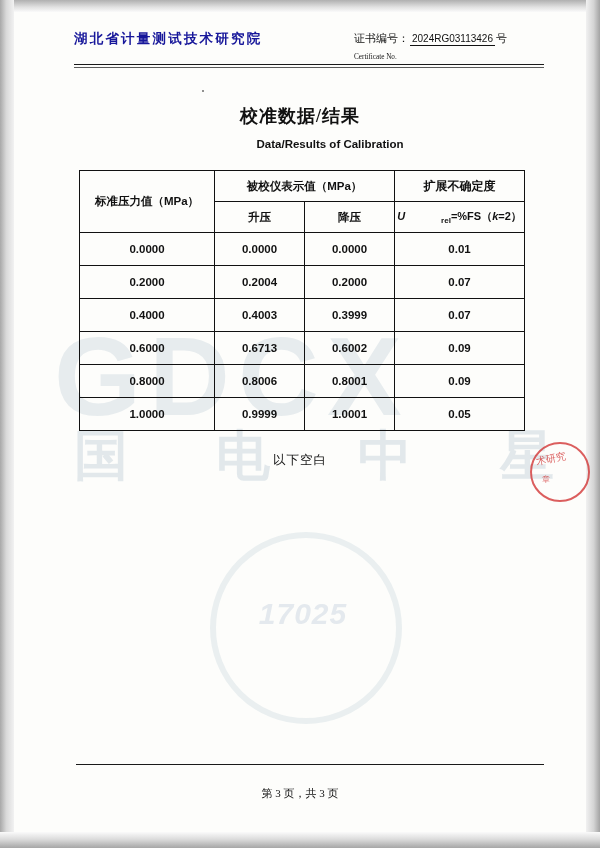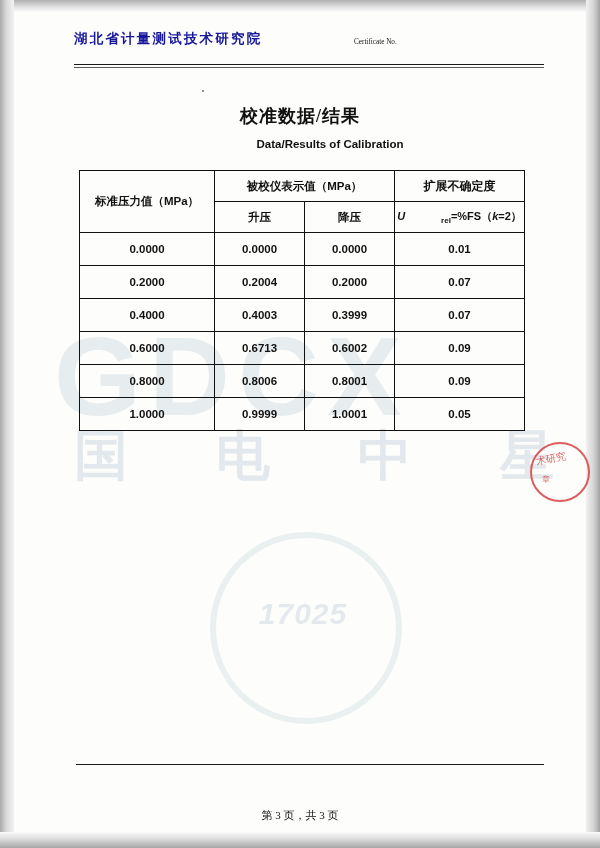--- a/index.html
+++ b/index.html
@@ -281,21 +281,21 @@
   }
 
   
   .footer-rule {
     position: absolute;
     left: 62px; top: 752px; width: 468px;
     border-top: 1px solid #1a1a1a;
   }
   .footer-text {
     position: absolute;
-    top: 796px; left: 0; width: 572px;
+    top: 774px; left: 0; width: 572px;
     text-align: center;
     font-family: "Liberation Serif", serif;
     font-size: 11px;
     color: #111;
   }
 </style>
 </head>
 <body>
 
 <div class="page">
@@ -315,20 +315,25 @@
       <span>星</span>
     </div>
     <div class="wm-circle"></div>
     <div class="wm-circle-text">17025</div>
 
     <div class="header">
       <div class="org">
         <div class="org-cn">湖北省计量测试技术研究院</div>
       </div>
       <div class="cert">
+        <div class="cert-line">
+          <span class="cert-label">证书编号：</span>
+          <span class="cert-value">2024RG03113426</span>
+          <span class="cert-suffix">号</span>
+        </div>
         <div class="cert-en">Certificate No.</div>
       </div>
     </div>
     <div class="header-rule"></div>
     <div class="header-rule2"></div>
     <div class="dot"></div>
 
     <div class="title-cn">校准数据/结果</div>
     <div class="title-en">Data/Results of Calibration</div>
 
@@ -382,20 +387,21 @@
           <tr>
             <td class="val">1.0000</td>
             <td class="val">0.9999</td>
             <td class="val">1.0001</td>
             <td class="val">0.05</td>
           </tr>
         </tbody>
       </table>
     </div>
 
+    <div class="blank-note">以下空白</div>
 
     <div class="stamp">
       <div class="stamp-text">术研究</div>
       <div class="stamp-text2">章</div>
     </div>
 
     <div class="footer-rule"></div>
     <div class="footer-text">第 3 页，共 3 页</div>
 
   </div>

